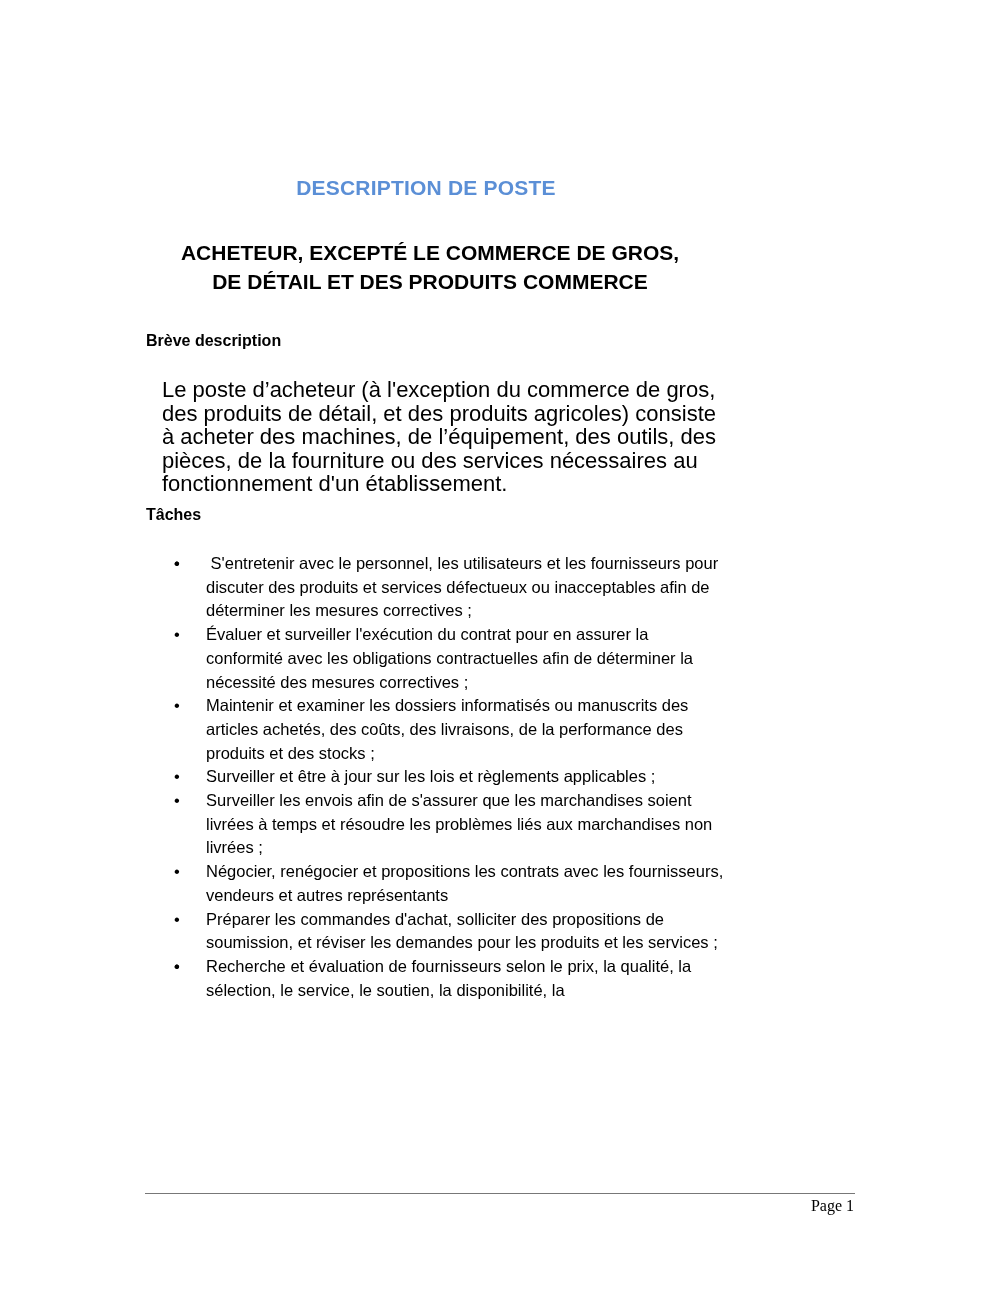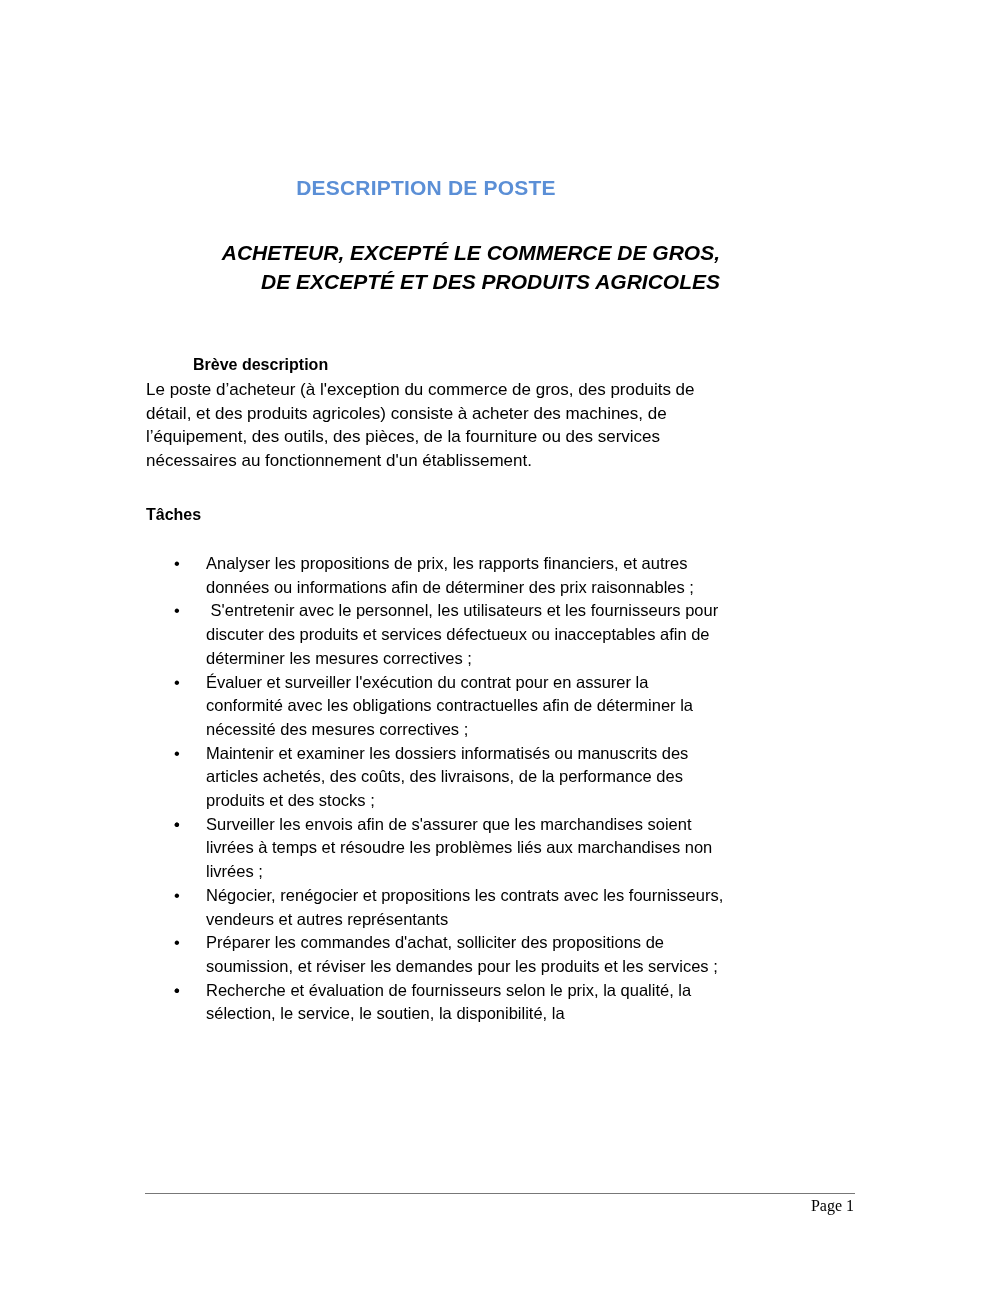--- a/index.html
+++ b/index.html
@@ -32,40 +32,39 @@
       font-size: 21px;
       font-weight: bold;
       color: #5b8fd6;
       letter-spacing: 0.2px;
     }
     .job-title {
       position: absolute;
       left: 140px;
       top: 238px;
       width: 580px;
-      text-align: right;
+      text-align: center;
       font-size: 21px;
       font-weight: bold;
       line-height: 29px;
-      font-style: italic;
     }
     .section-heading {
       position: absolute;
       left: 146px;
       font-size: 16px;
       font-weight: bold;
     }
-    .h-breve { top: 356px; margin-left: 47px; }
+    .h-breve { top: 332px; }
     .h-taches { top: 506px; }
     .paragraph {
       position: absolute;
-      left: 146px;
+      left: 162px;
       top: 378px;
       width: 570px;
-      font-size: 17px;
+      font-size: 22px;
       line-height: 23.5px;
     }
     .tasks {
       position: absolute;
       left: 146px;
       top: 552px;
       width: 580px;
       margin: 0;
       padding: 0;
       list-style: none;
@@ -98,34 +97,34 @@
     }
   </style>
 </head>
 <body>
 
 <div class="page">
   <div class="doc-title">DESCRIPTION DE POSTE</div>
 
   <div class="job-title">
     <div>ACHETEUR, EXCEPTÉ LE COMMERCE DE GROS,</div>
-    <div>DE EXCEPTÉ ET DES PRODUITS AGRICOLES</div>
+    <div>DE DÉTAIL ET DES PRODUITS COMMERCE</div>
   </div>
 
   <div class="section-heading h-breve">Brève description</div>
   <div class="paragraph">Le poste d’acheteur (à l'exception du commerce de gros, des produits de détail, et des produits agricoles) consiste à acheter des machines, de l’équipement, des outils, des pièces, de la fourniture ou des services nécessaires au fonctionnement d'un établissement.</div>
 
   <div class="section-heading h-taches">Tâches</div>
 
   <ul class="tasks">
-    <li><span class="bullet">•</span><span>Analyser les propositions de prix, les rapports financiers, et autres données ou informations afin de déterminer des prix raisonnables ;</span></li>
+    <li><span class="bullet">•</span></li>
     <li><span class="bullet">•</span><span style="white-space: pre-wrap;"> S'entretenir avec le personnel, les utilisateurs et les fournisseurs pour discuter des produits et services défectueux ou inacceptables afin de déterminer les mesures correctives ;</span></li>
     <li><span class="bullet">•</span><span>Évaluer et surveiller l'exécution du contrat pour en assurer la conformité avec les obligations contractuelles afin de déterminer la nécessité des mesures correctives ;</span></li>
     <li><span class="bullet">•</span><span>Maintenir et examiner les dossiers informatisés ou manuscrits des articles achetés, des coûts, des livraisons, de la performance des produits et des stocks ;</span></li>
-    <li><span class="bullet">•</span></li>
+    <li><span class="bullet">•</span><span>Surveiller et être à jour sur les lois et règlements applicables ;</span></li>
     <li><span class="bullet">•</span><span>Surveiller les envois afin de s'assurer que les marchandises soient livrées à temps et résoudre les problèmes liés aux marchandises non livrées ;</span></li>
     <li><span class="bullet">•</span><span>Négocier, renégocier et propositions les contrats avec les fournisseurs, vendeurs et autres représentants</span></li>
     <li><span class="bullet">•</span><span>Préparer les commandes d'achat, solliciter des propositions de soumission, et réviser les demandes pour les produits et les services ;</span></li>
     <li><span class="bullet">•</span></li>
     <li><span class="bullet">•</span><span>Recherche et évaluation de fournisseurs selon le prix, la qualité, la sélection, le service, le soutien, la disponibilité, la</span></li>
   </ul>
 
   <div class="footer-rule"></div>
   <div class="page-number">Page 1</div>
 </div>

